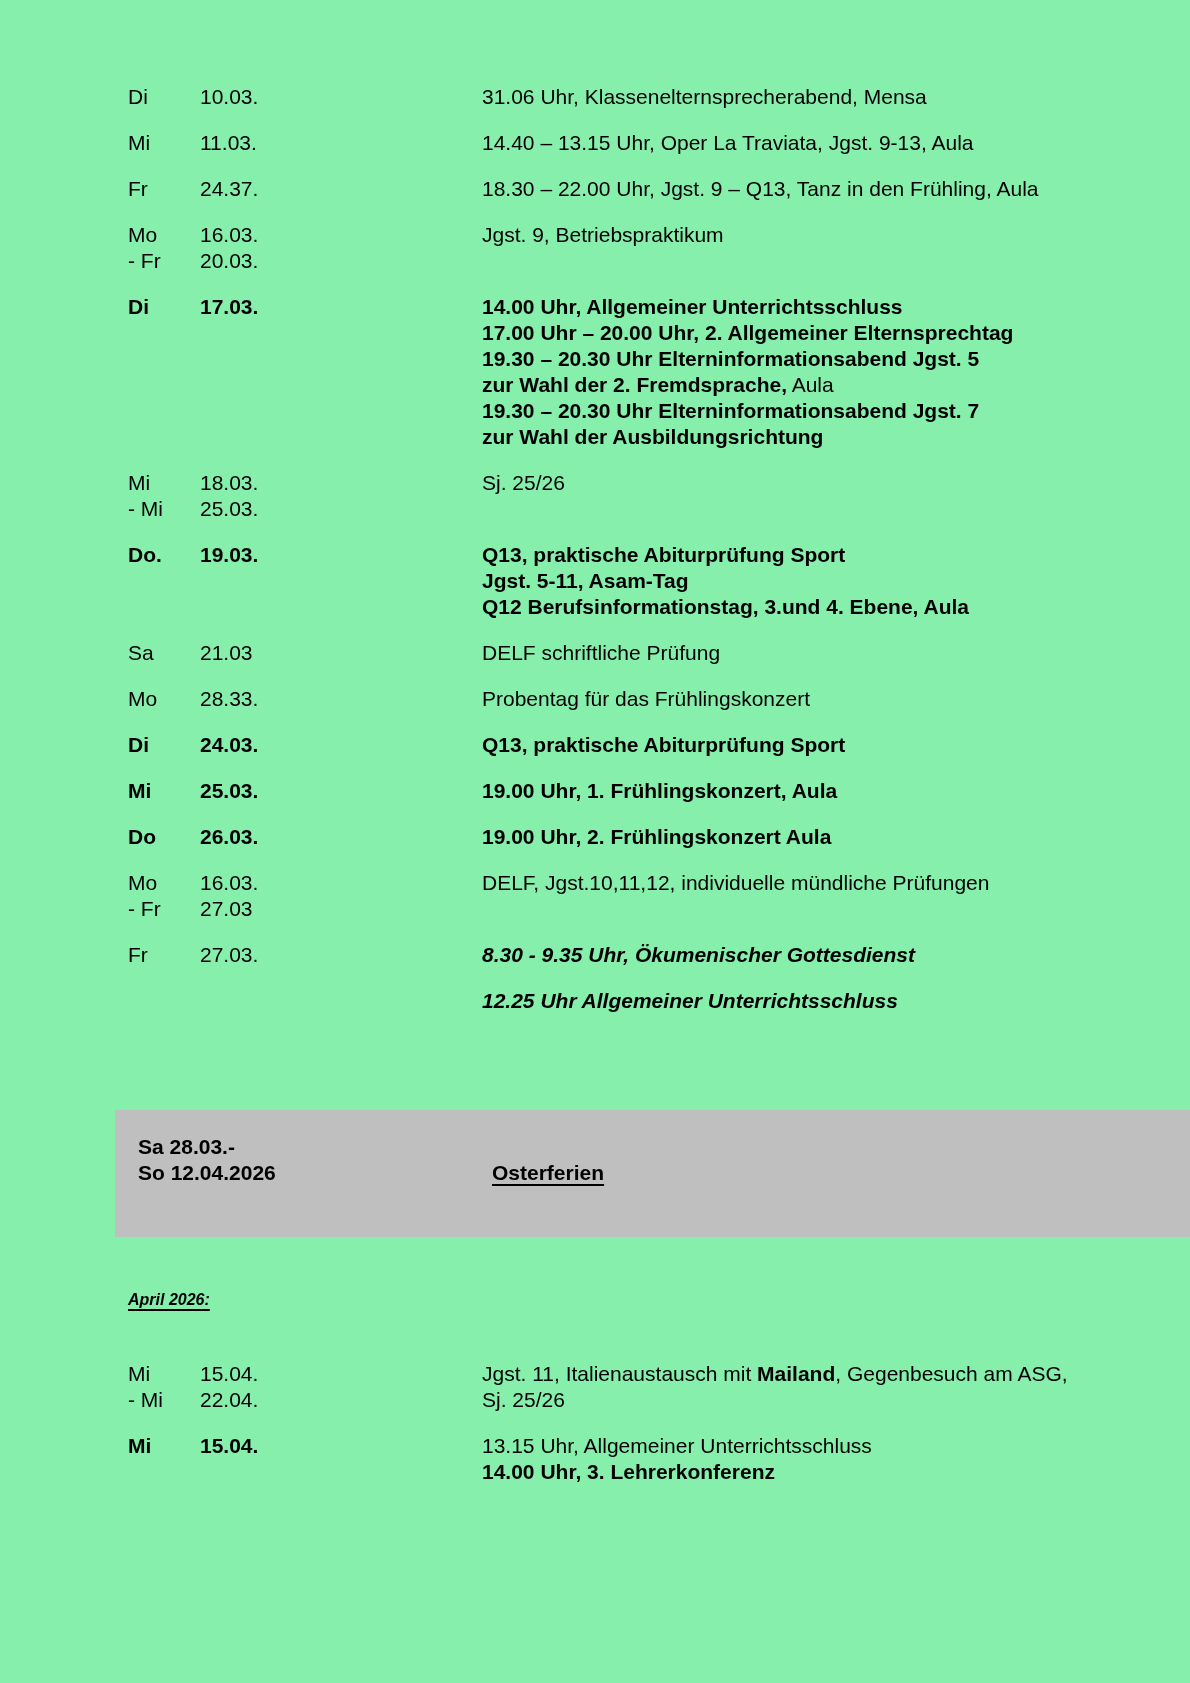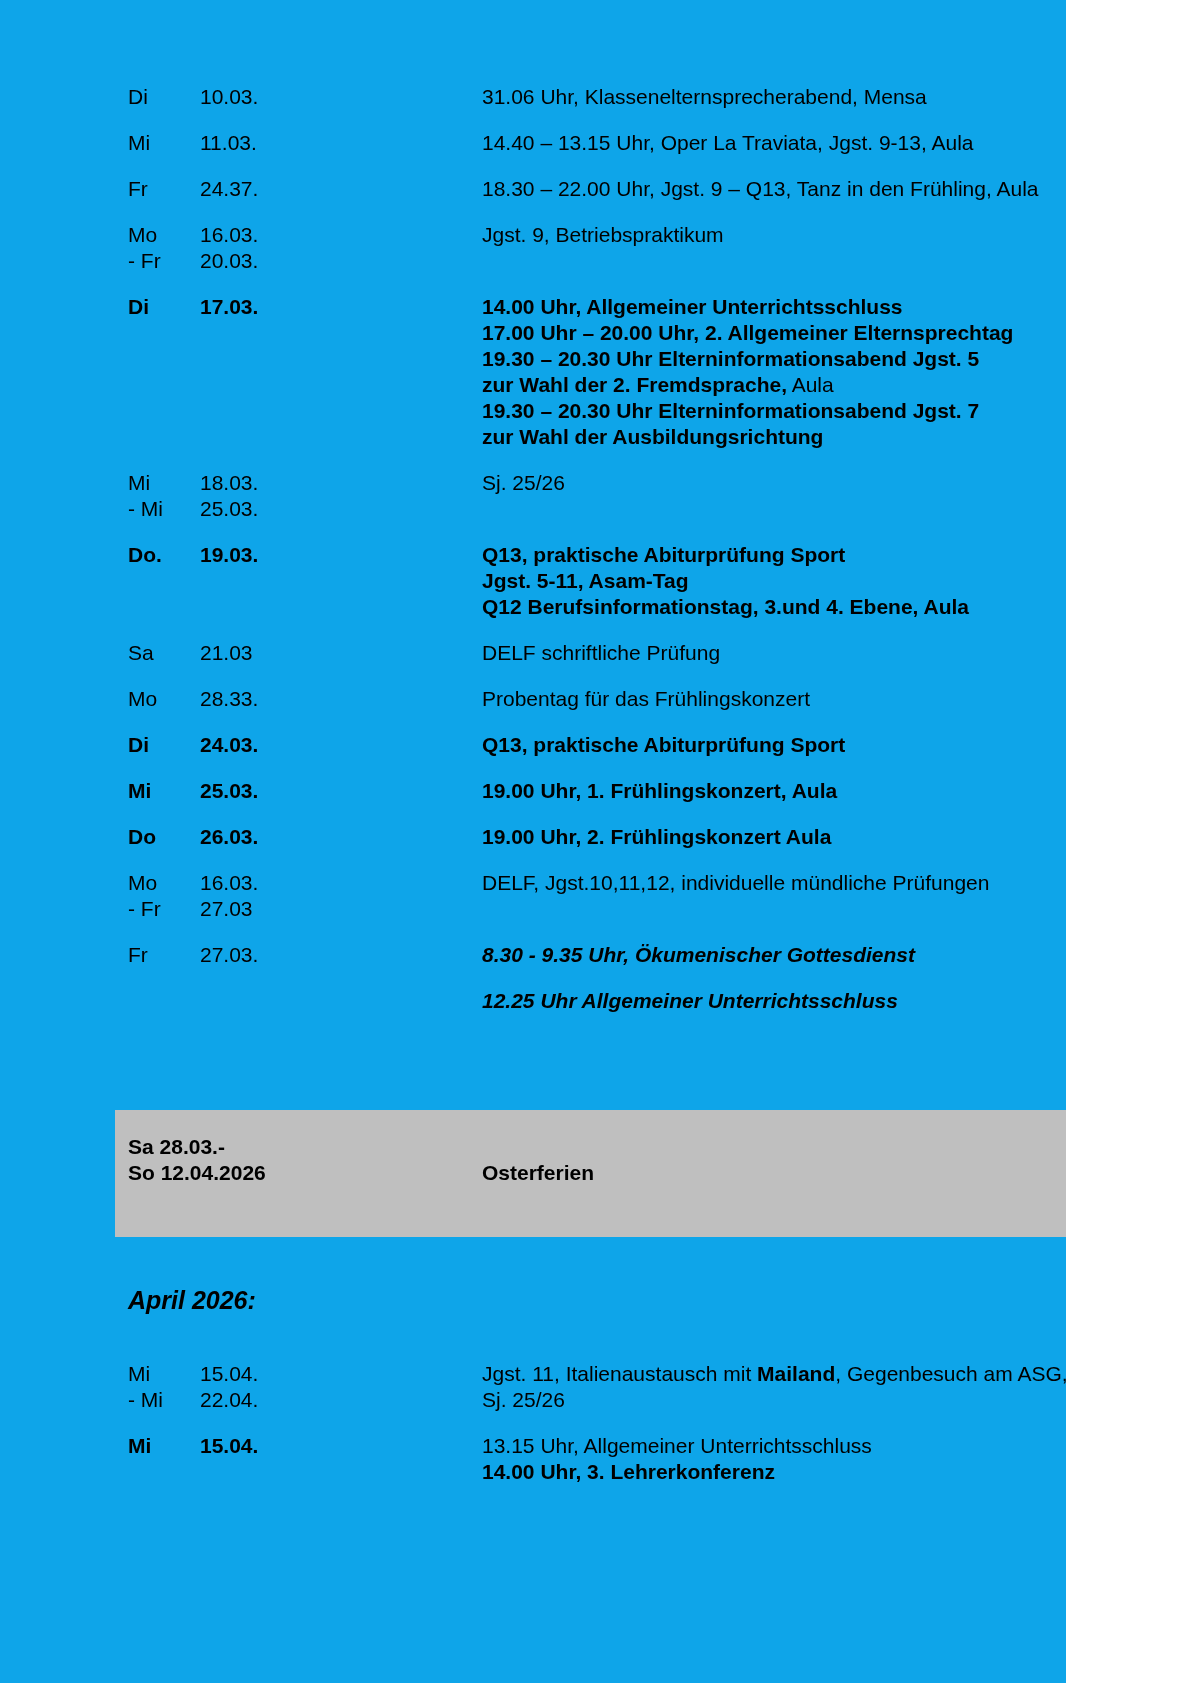--- a/index.html
+++ b/index.html
@@ -1,51 +1,51 @@
 <!DOCTYPE html>
 <html lang="de"><head>
 <meta charset="utf-8">
 <style>
   html,body{margin:0;padding:0;background:#ffffff;}
   .page{
     position:relative;
-    width:1066px;
+    width:1190px;
     min-height:1683px;
-    background:#0ea5e9;
+    background:#86efac;
     color:#000000;
     font-family:"Liberation Sans", sans-serif;
     font-size:21px;
     line-height:26px;
     overflow:hidden;
   }
   .content{ padding:84px 20px 40px 128px; }
   .b{font-weight:bold;}
   .i{font-style:italic;}
-  .u{text-underline-offset:4px;text-decoration-thickness:2px;}
+  .u{text-decoration:underline;text-underline-offset:4px;text-decoration-thickness:2px;}
   .row{display:flex;margin-bottom:20px;}
   .col-left{width:354px;flex-shrink:0;}
   .date-line{display:flex;white-space:nowrap;}
   .day{width:72px;flex-shrink:0;}
   .col-desc{flex:1;min-width:0;}
   .desc-line{white-space:nowrap;}
   .desc-line.gap{margin-top:20px;font-style:italic;}
   
   .banner{
     margin-top:96px;
     margin-left:-13px;
     margin-right:-20px;
     background:#bfbfbf;
-    padding:24px 0 51px 13px;
+    padding:24px 0 51px 23px;
     display:flex;
   }
   .banner .col-left{width:354px;}
   .banner-label{margin-top:26px;white-space:nowrap;}
   
   .april-heading{
-    font-size:25px;
+    font-size:16px;
     margin:50px 0 48px 0;
     display:inline-block;
   }
   .april-block{margin-top:0;}
 </style>
 </head>
 <body>
 
 <div class="page">
   <div class="content">

